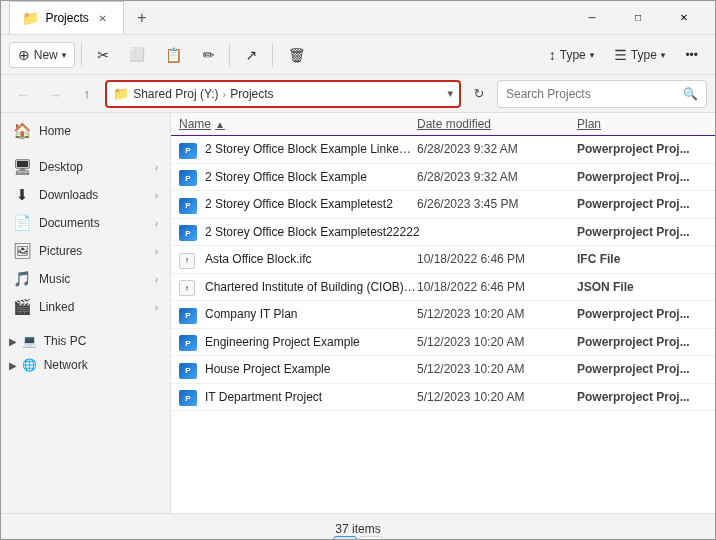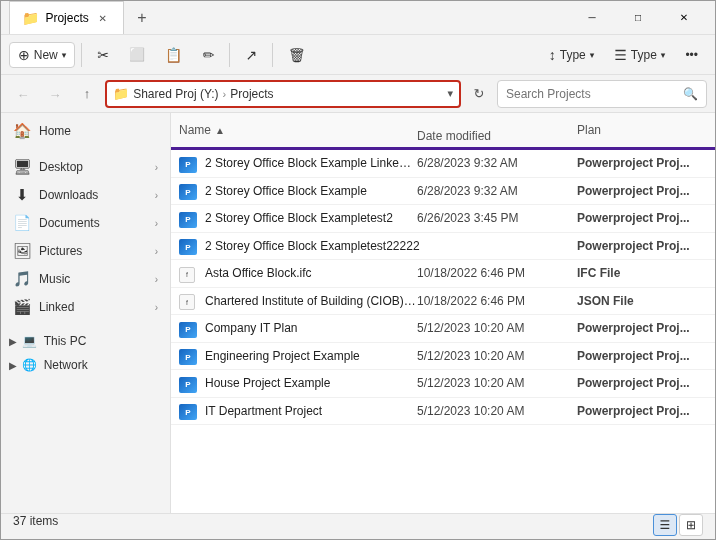--- a/index.html
+++ b/index.html
@@ -216,33 +216,34 @@
     .file-area {
       flex: 1;
       display: flex;
       flex-direction: column;
       overflow: hidden;
     }
     .file-header {
       display: flex;
       align-items: center;
       padding: 4px 8px;
-      border-bottom: 3px solid #4c1d95;
+      border-bottom: 1px solid #4c1d95;
       background: #f9f9f9;
       font-size: 12px;
       color: #555;
+      text-decoration: underline;
     }
     .col-name {
       flex: 1;
       display: flex;
       align-items: center;
       gap: 4px;
       cursor: pointer;
     }
-    .col-date { width: 160px; cursor: pointer; margin-top: 12px; }
+    .col-date { width: 160px; cursor: pointer; }
     .col-type { width: 130px; cursor: pointer; }
     .sort-arrow { font-size: 10px; }
     .file-list {
       flex: 1;
       overflow-y: auto;
     }
     .file-row {
       display: flex;
       align-items: center;
       padding: 4px 8px;
@@ -251,28 +252,29 @@
       font-size: 12px;
     }
     .file-row .file-icon { width: 20px; margin-right: 6px; font-size: 14px; }
     .file-row .file-name { flex: 1; color: #222; white-space: nowrap; overflow: hidden; text-overflow: ellipsis; }
     .file-row .file-date { width: 160px; color: #444; }
     .file-row .file-type { width: 130px; color: #444; white-space: nowrap; overflow: hidden; text-overflow: ellipsis; font-weight: bold; }
 
     
     .status-bar {
       display: flex;
-      align-items: flex-start;
+      align-items: center;
       height: 28px;
-      padding: 0 12px;
+      padding: 8px 12px;
       background: #f3f3f3;
       border-top: 1px solid #e0e0e0;
       font-size: 12px;
       color: #333;
       justify-content: space-between;
+      flex-direction: column;
     }
     .view-buttons {
       display: flex;
       gap: 2px;
     }
     .view-btn {
       width: 24px; height: 22px;
       display: flex; align-items: center; justify-content: center;
       border-radius: 3px;
       cursor: pointer;

